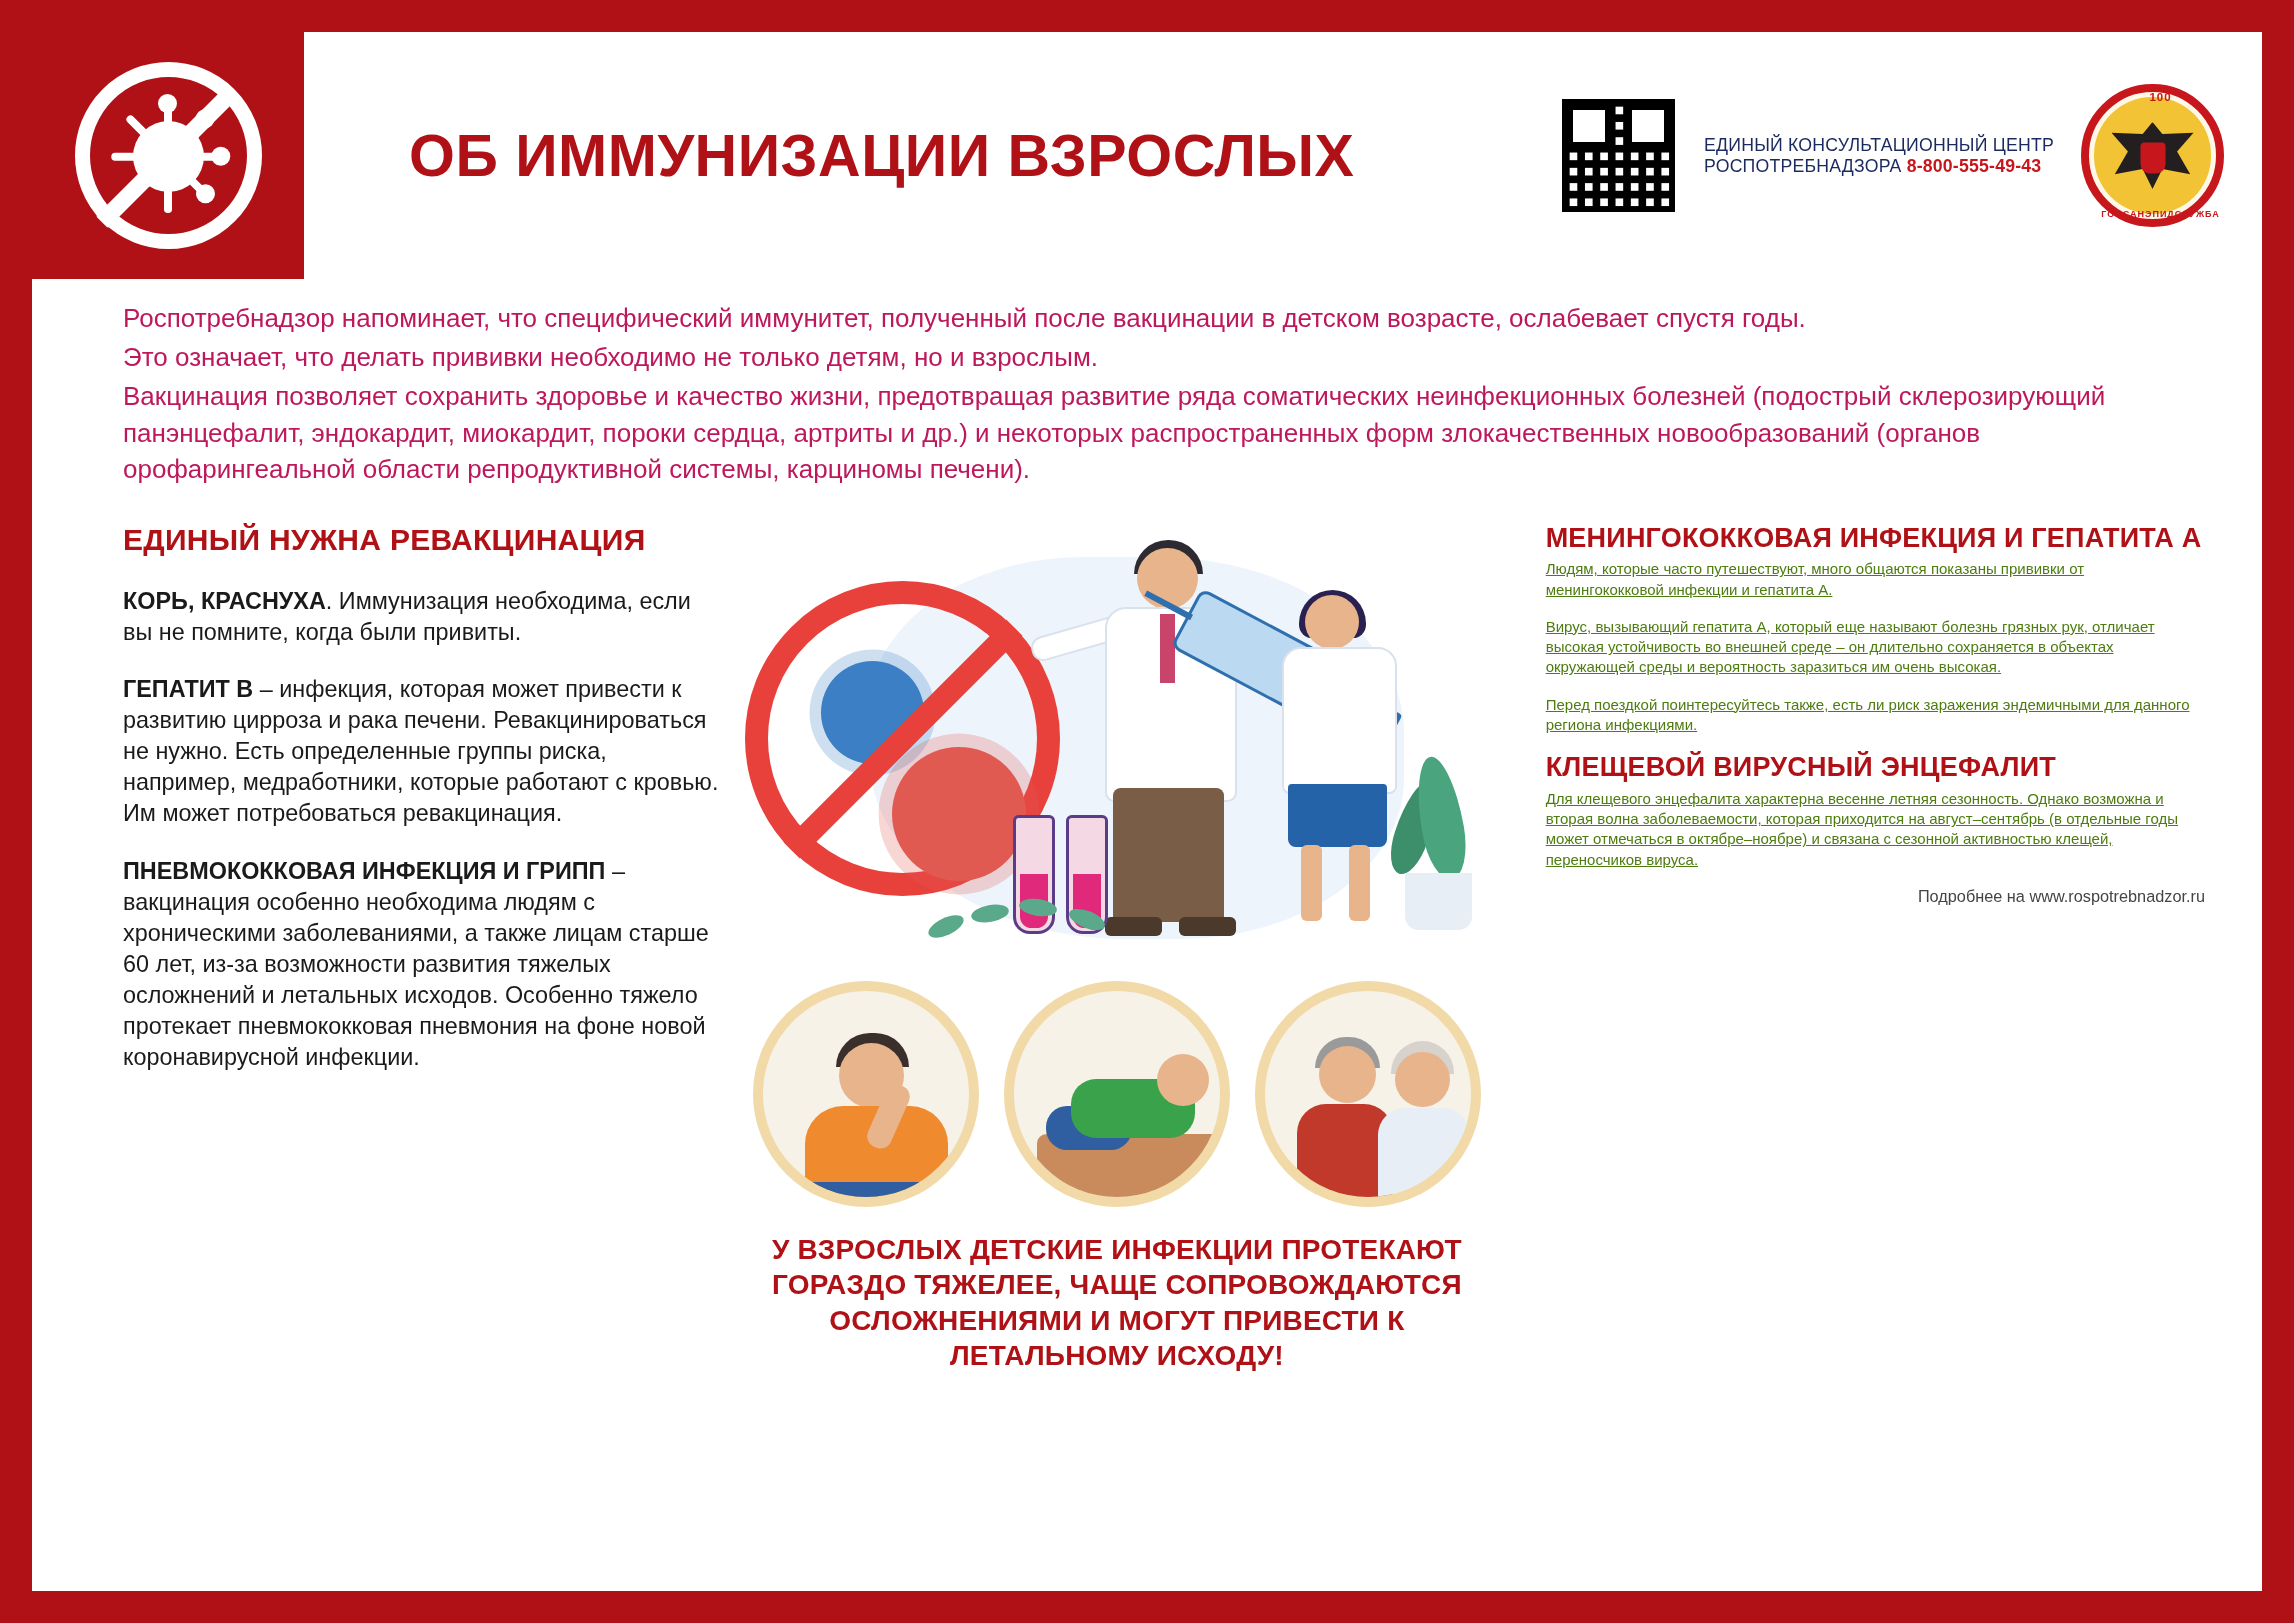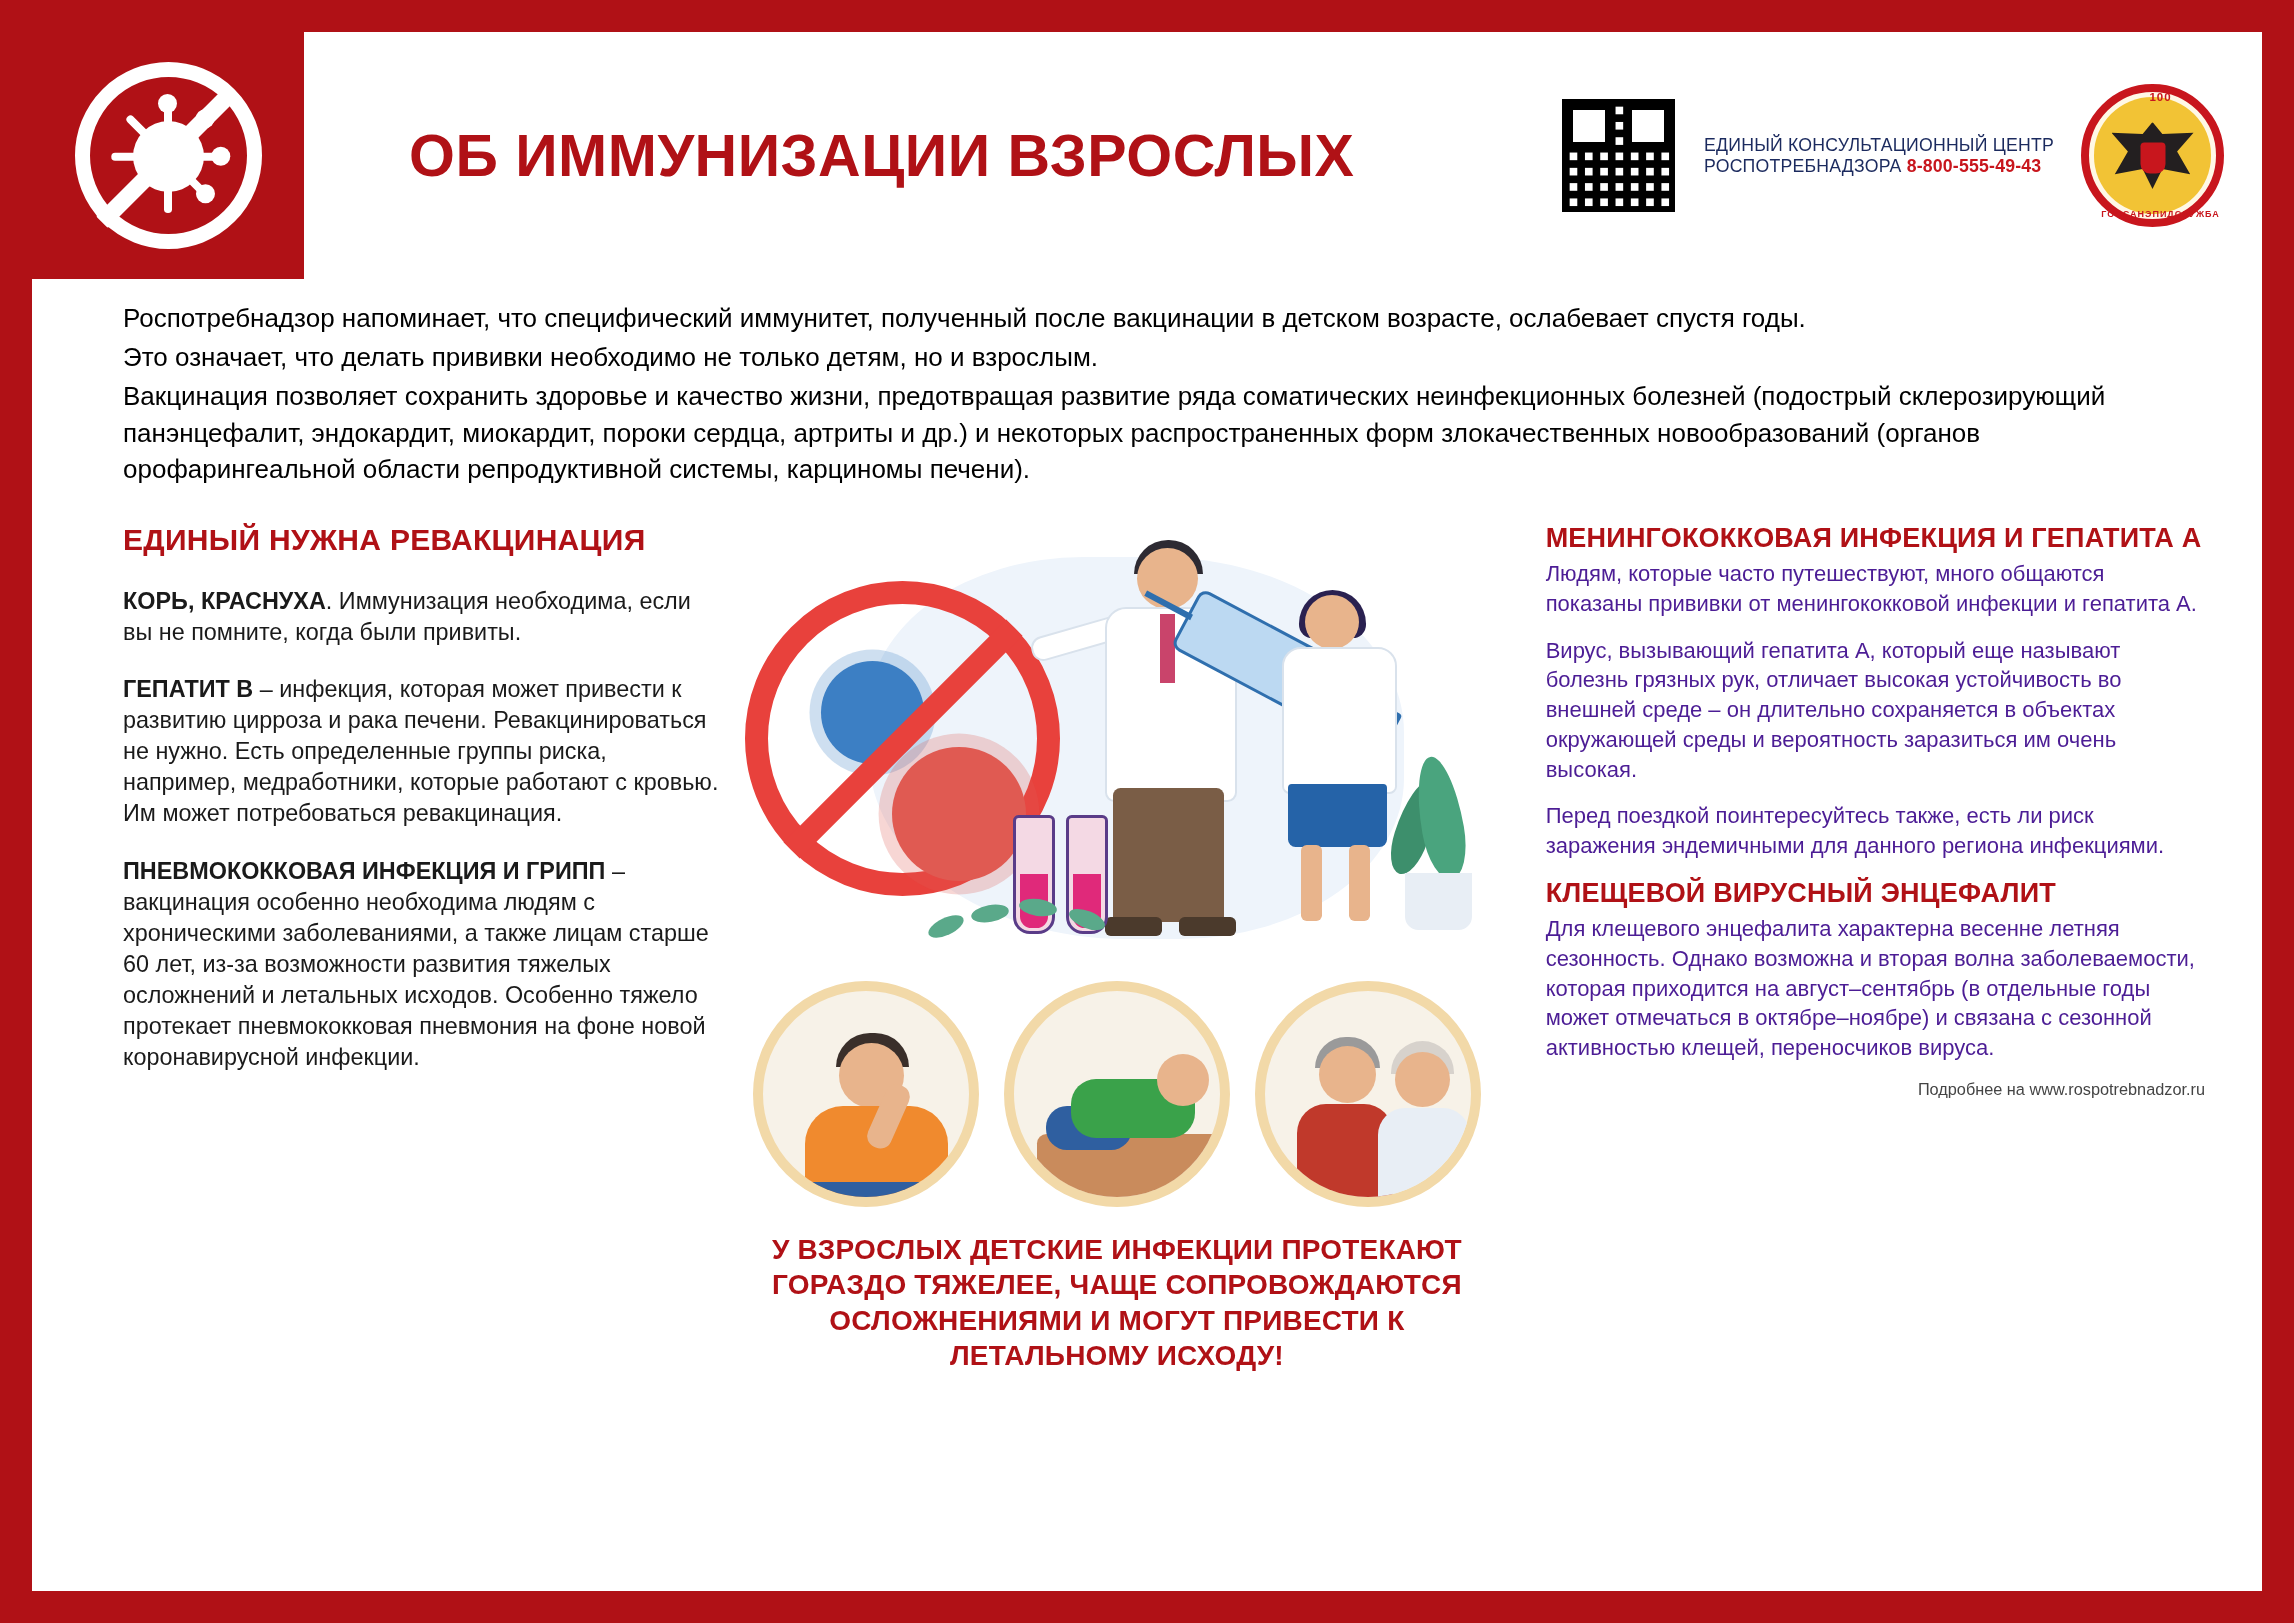--- a/index.html
+++ b/index.html
@@ -194,21 +194,21 @@
     letter-spacing: 1px;
   }
   .emblem .top-text { top: 6.7px; }
   .emblem .bottom-text { bottom: 7.6px; font-size: 9px; }
 
   
   .intro {
     padding: 21px 67px 0 91px;
     font-size: 26px;
     line-height: 1.42;
-    color: #000000;
+    color: #be185d;
   }
   .intro p { margin: 0 0 1.9px 0; }
 
   
   .columns {
     display: flex;
     padding: 32.5px 57px 0 91px;
     gap: 0;
   }
   .col-left { width: 612px; }
@@ -231,24 +231,25 @@
   .item b { font-weight: bold; }
 
   .col-right h3 {
     color: #b01116;
     font-size: 27px;
     font-weight: bold;
     margin: 0 0 5.7px 0;
     letter-spacing: 0.2px;
   }
   .col-right p {
-    font-size: 22px;
+    font-size: 15px;
     line-height: 1.35;
-    color: #4c1d95;
+    color: #4d7c0f;
     margin: 0 0 17px 0;
+    text-decoration: underline;
   }
   .more-link {
     text-align: right;
     font-size: 16.3px;
     color: #444;
   }
 
   
   .illustration {
     position: relative;

